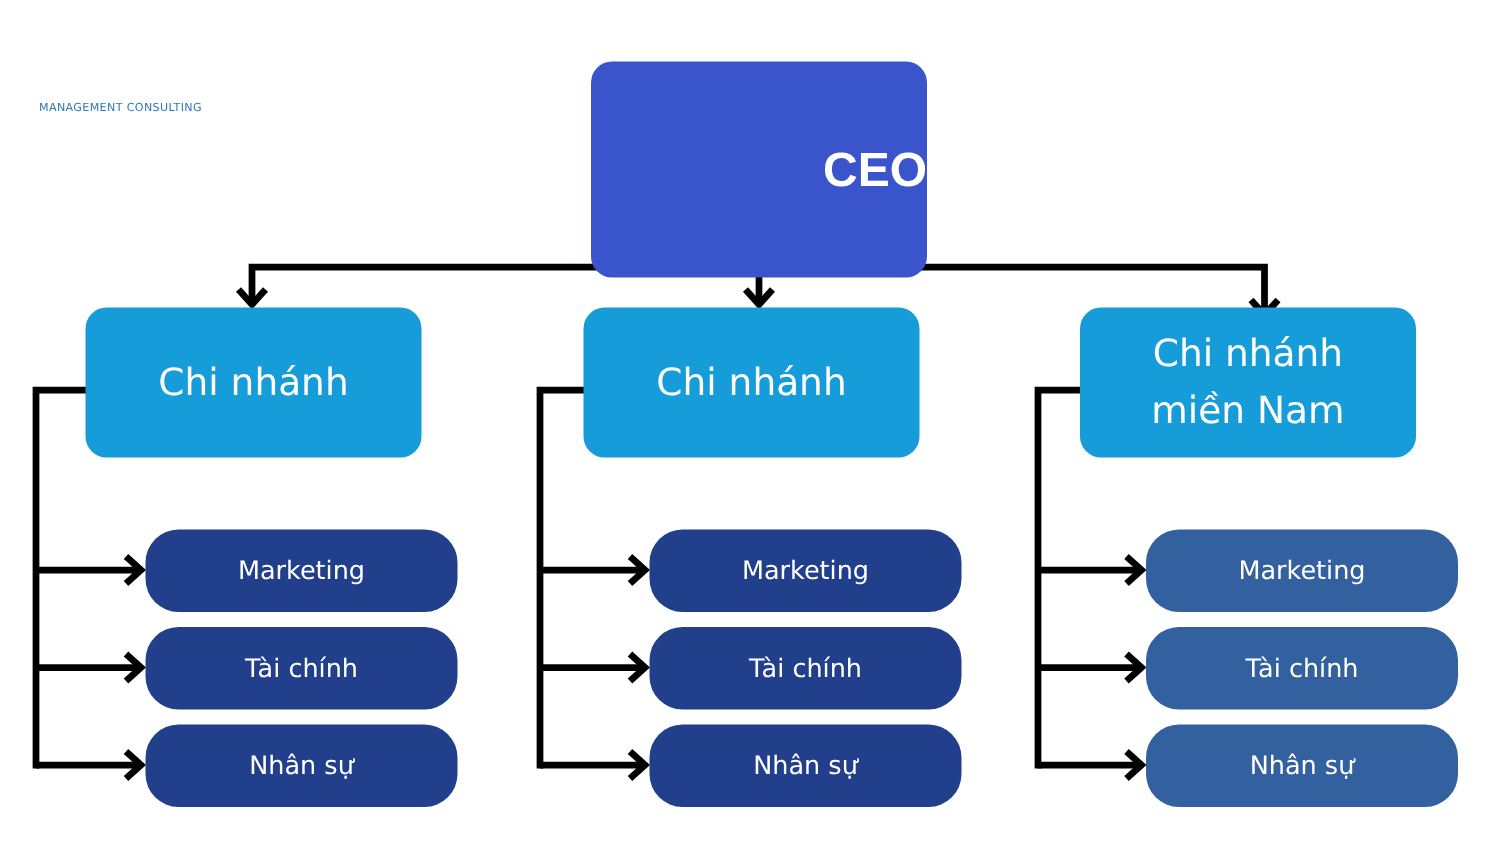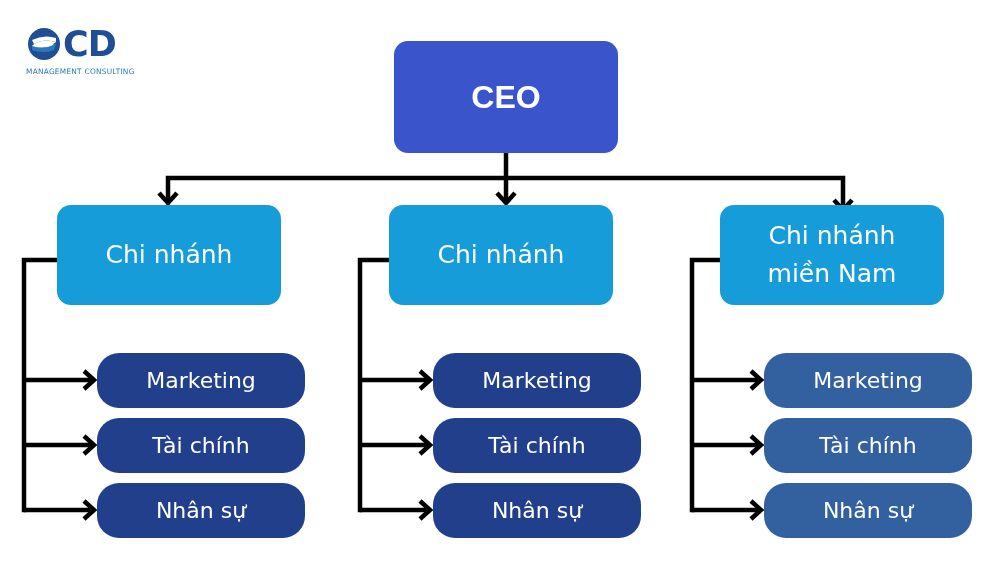--- a/index.html
+++ b/index.html
@@ -8,41 +8,32 @@
   .logo { position: absolute; left: 26px; top: 26px; width: 120px; height: 56px; }
   .logo-mark { position: absolute; left: 0; top: 0; display: flex; align-items: center; }
   .logo-s { width: 36px; height: 36px; }
   .logo-cd { font-family: "DejaVu Sans", sans-serif; font-weight: bold; font-size: 35px;
              color: #1f4e96; letter-spacing: -1px; line-height: 36px; margin-left: 1px; }
   .logo-sub { position: absolute; left: 0; top: 41px; font-size: 7.4px; font-weight: normal;
               color: #2a7ab8; letter-spacing: 0.25px; white-space: nowrap;
               font-family: "DejaVu Sans", sans-serif; }
   .box { position: absolute; box-sizing: border-box; display: flex; align-items: center;
          justify-content: center; text-align: center; color: #ffffff; }
-  .ceo { left: 394px; top: 41px; width: 224px; height: 112px; border-radius: 14px;
-         font-size: 32px; font-weight: bold; }
+  .ceo { left: 394px; top: 41px; width: 224px; height: 144px; border-radius: 14px;
+         font-size: 32px; font-weight: bold; justify-content: flex-end; }
   .branch { top: 205px; width: 224px; height: 100px; border-radius: 14px;
             font-size: 25px; line-height: 38px; font-family: "DejaVu Sans", sans-serif; }
-  .dept { width: 208px; height: 55px; border-radius: 22px; font-size: 22px;
+  .dept { width: 208px; height: 55px; border-radius: 22px; font-size: 17px;
           font-family: "DejaVu Sans", sans-serif; }
   svg.lines { position: absolute; left: 0; top: 0; }
 </style>
 </head>
 <body>
 
 <div class="logo">
-  <div class="logo-mark">
-    <svg class="logo-s" viewBox="0 0 36 36">
-      <circle cx="18" cy="18" r="16" fill="#1f4e96"></circle>
-      <path d="M6 14 Q18 8 30 12 L30 16 Q18 12 8 18 Z" fill="#ffffff"></path>
-      <path d="M6 20 Q18 24 30 18 L28 24 Q18 28 6 24 Z" fill="#2a7ab8"></path>
-      <path d="M8 18 Q18 12 30 16 Q24 20 30 18 Q18 24 6 20 Z" fill="#ffffff"></path>
-    </svg>
-    <span class="logo-cd">CD</span>
-  </div>
   <div class="logo-sub">MANAGEMENT CONSULTING</div>
 </div>
 
 <svg class="lines" width="1000" height="562">
   <g stroke="#000" stroke-width="4.5" fill="none" stroke-linecap="square" stroke-linejoin="miter">
 
     <line x1="506" y1="153" x2="506" y2="200"></line>
 
     <polyline points="168,200 168,178 843,178 843,210"></polyline>
   </g>

